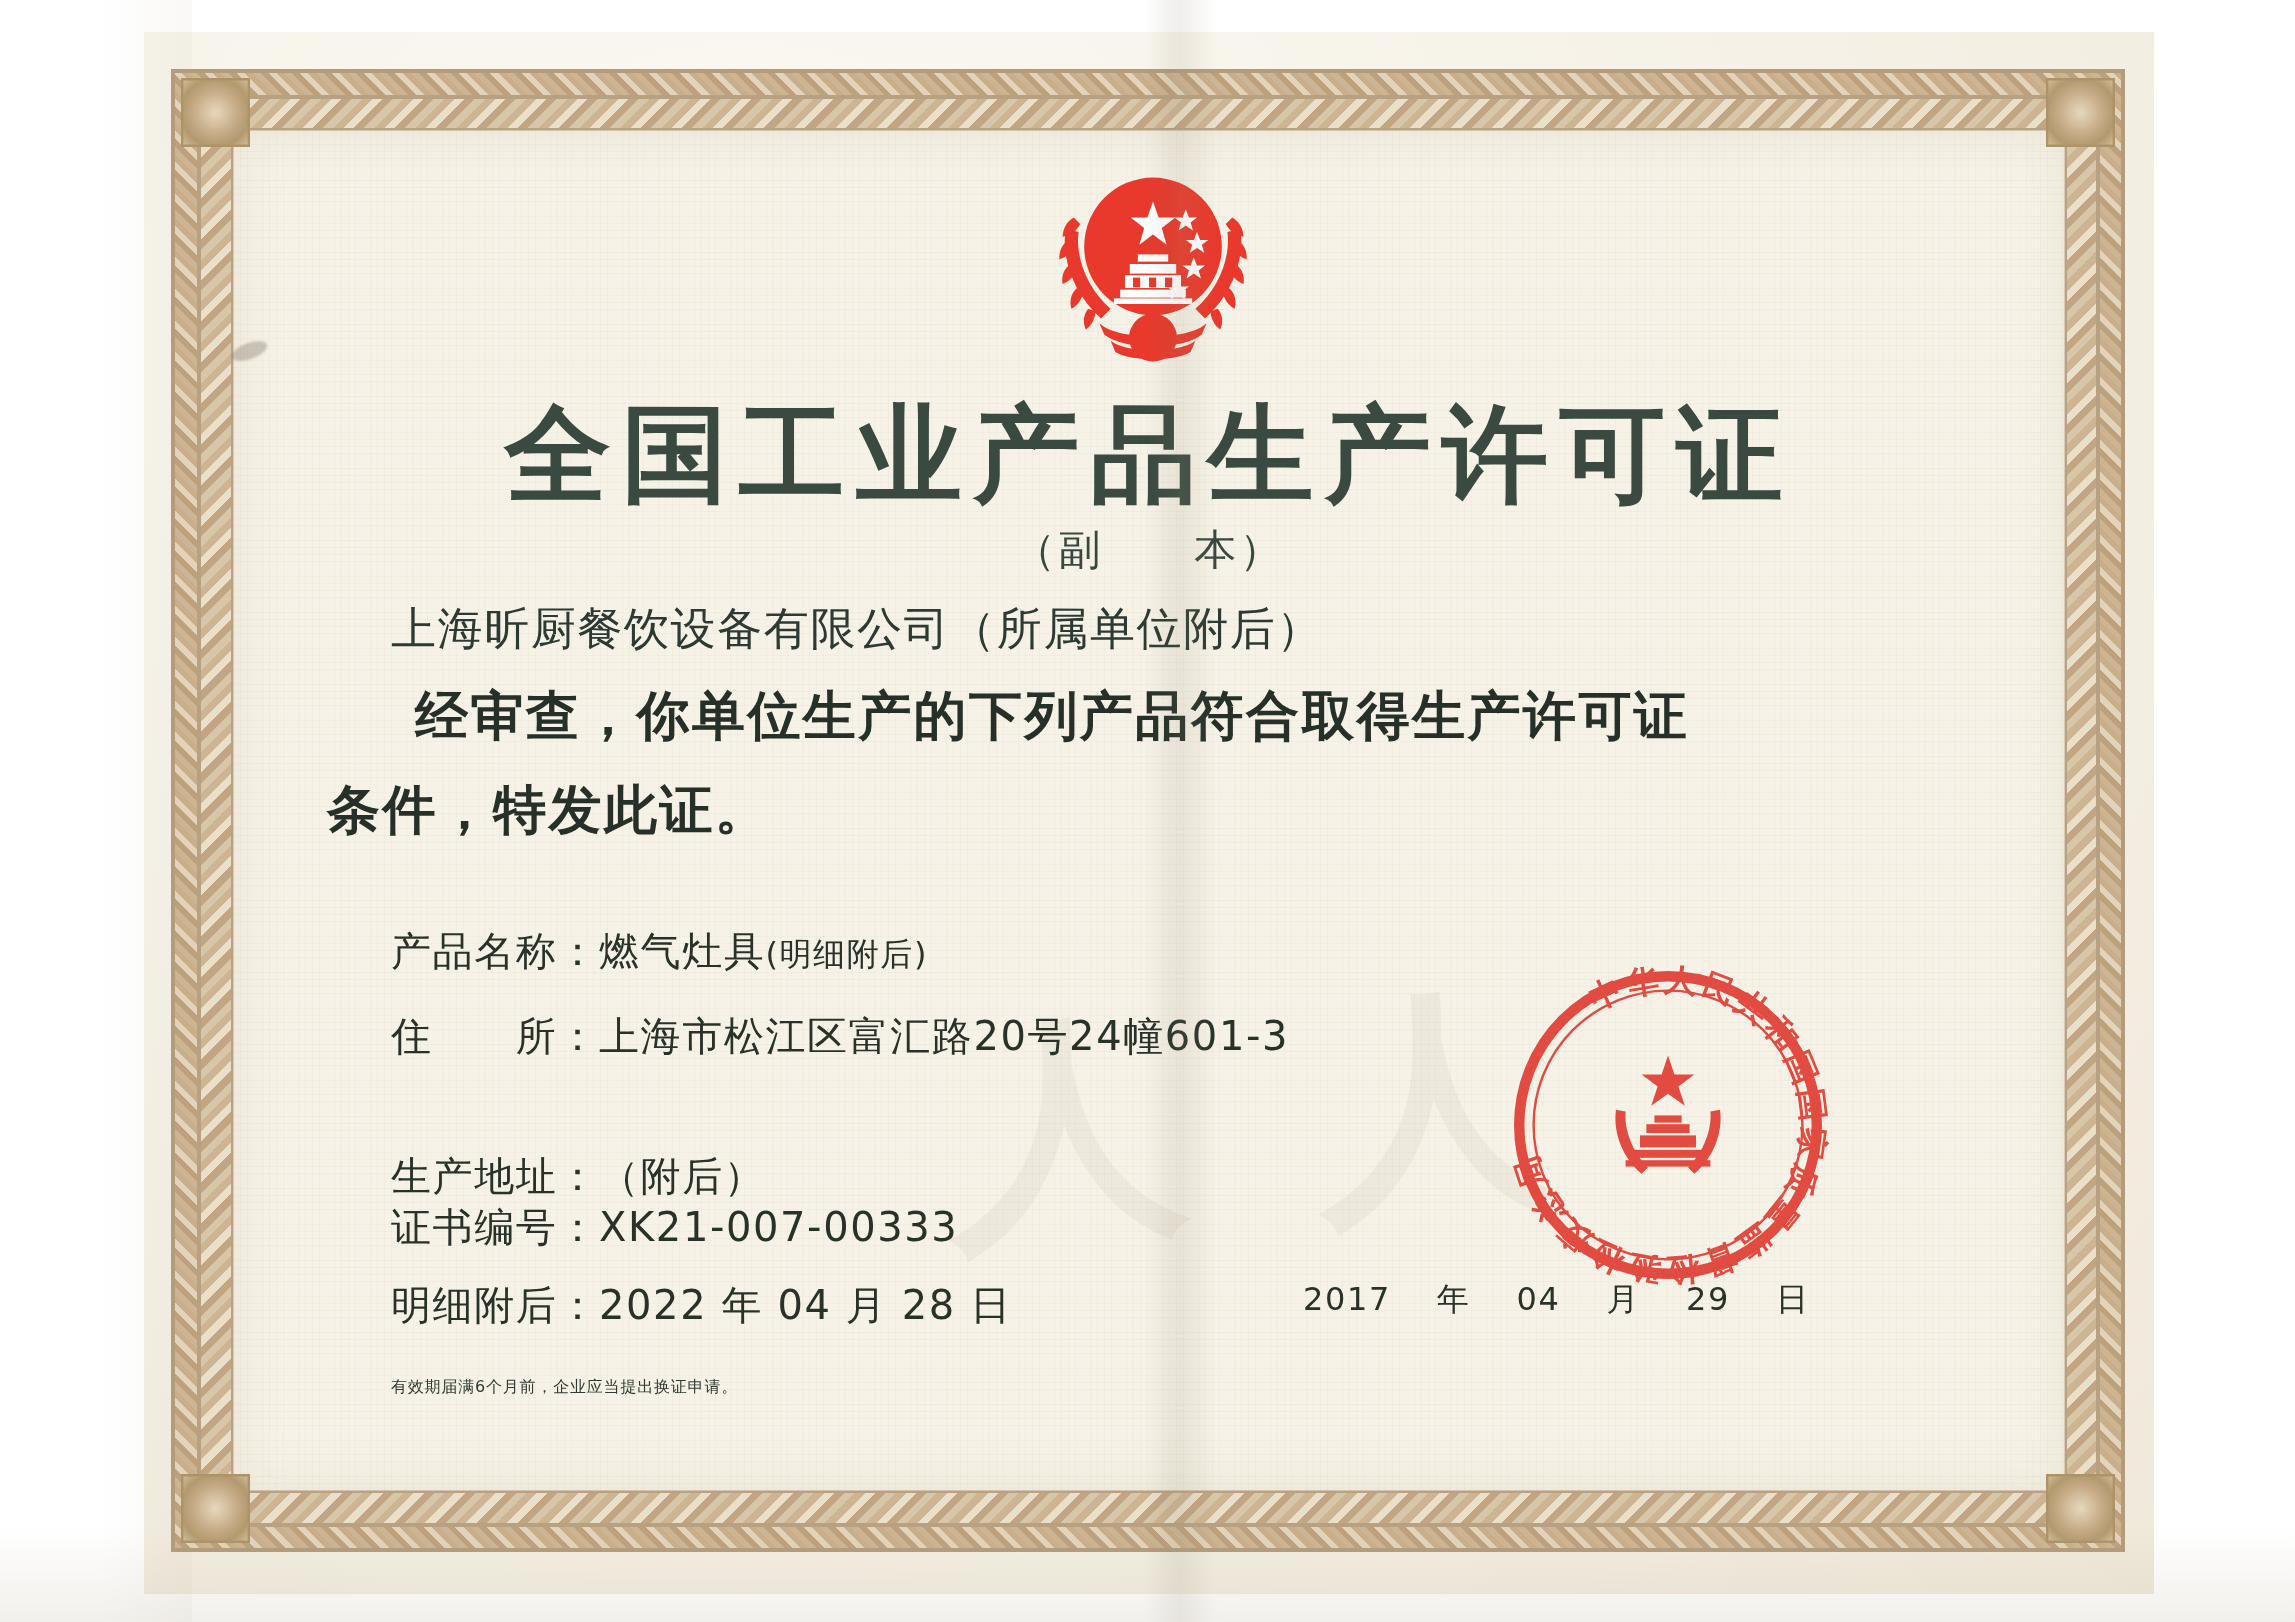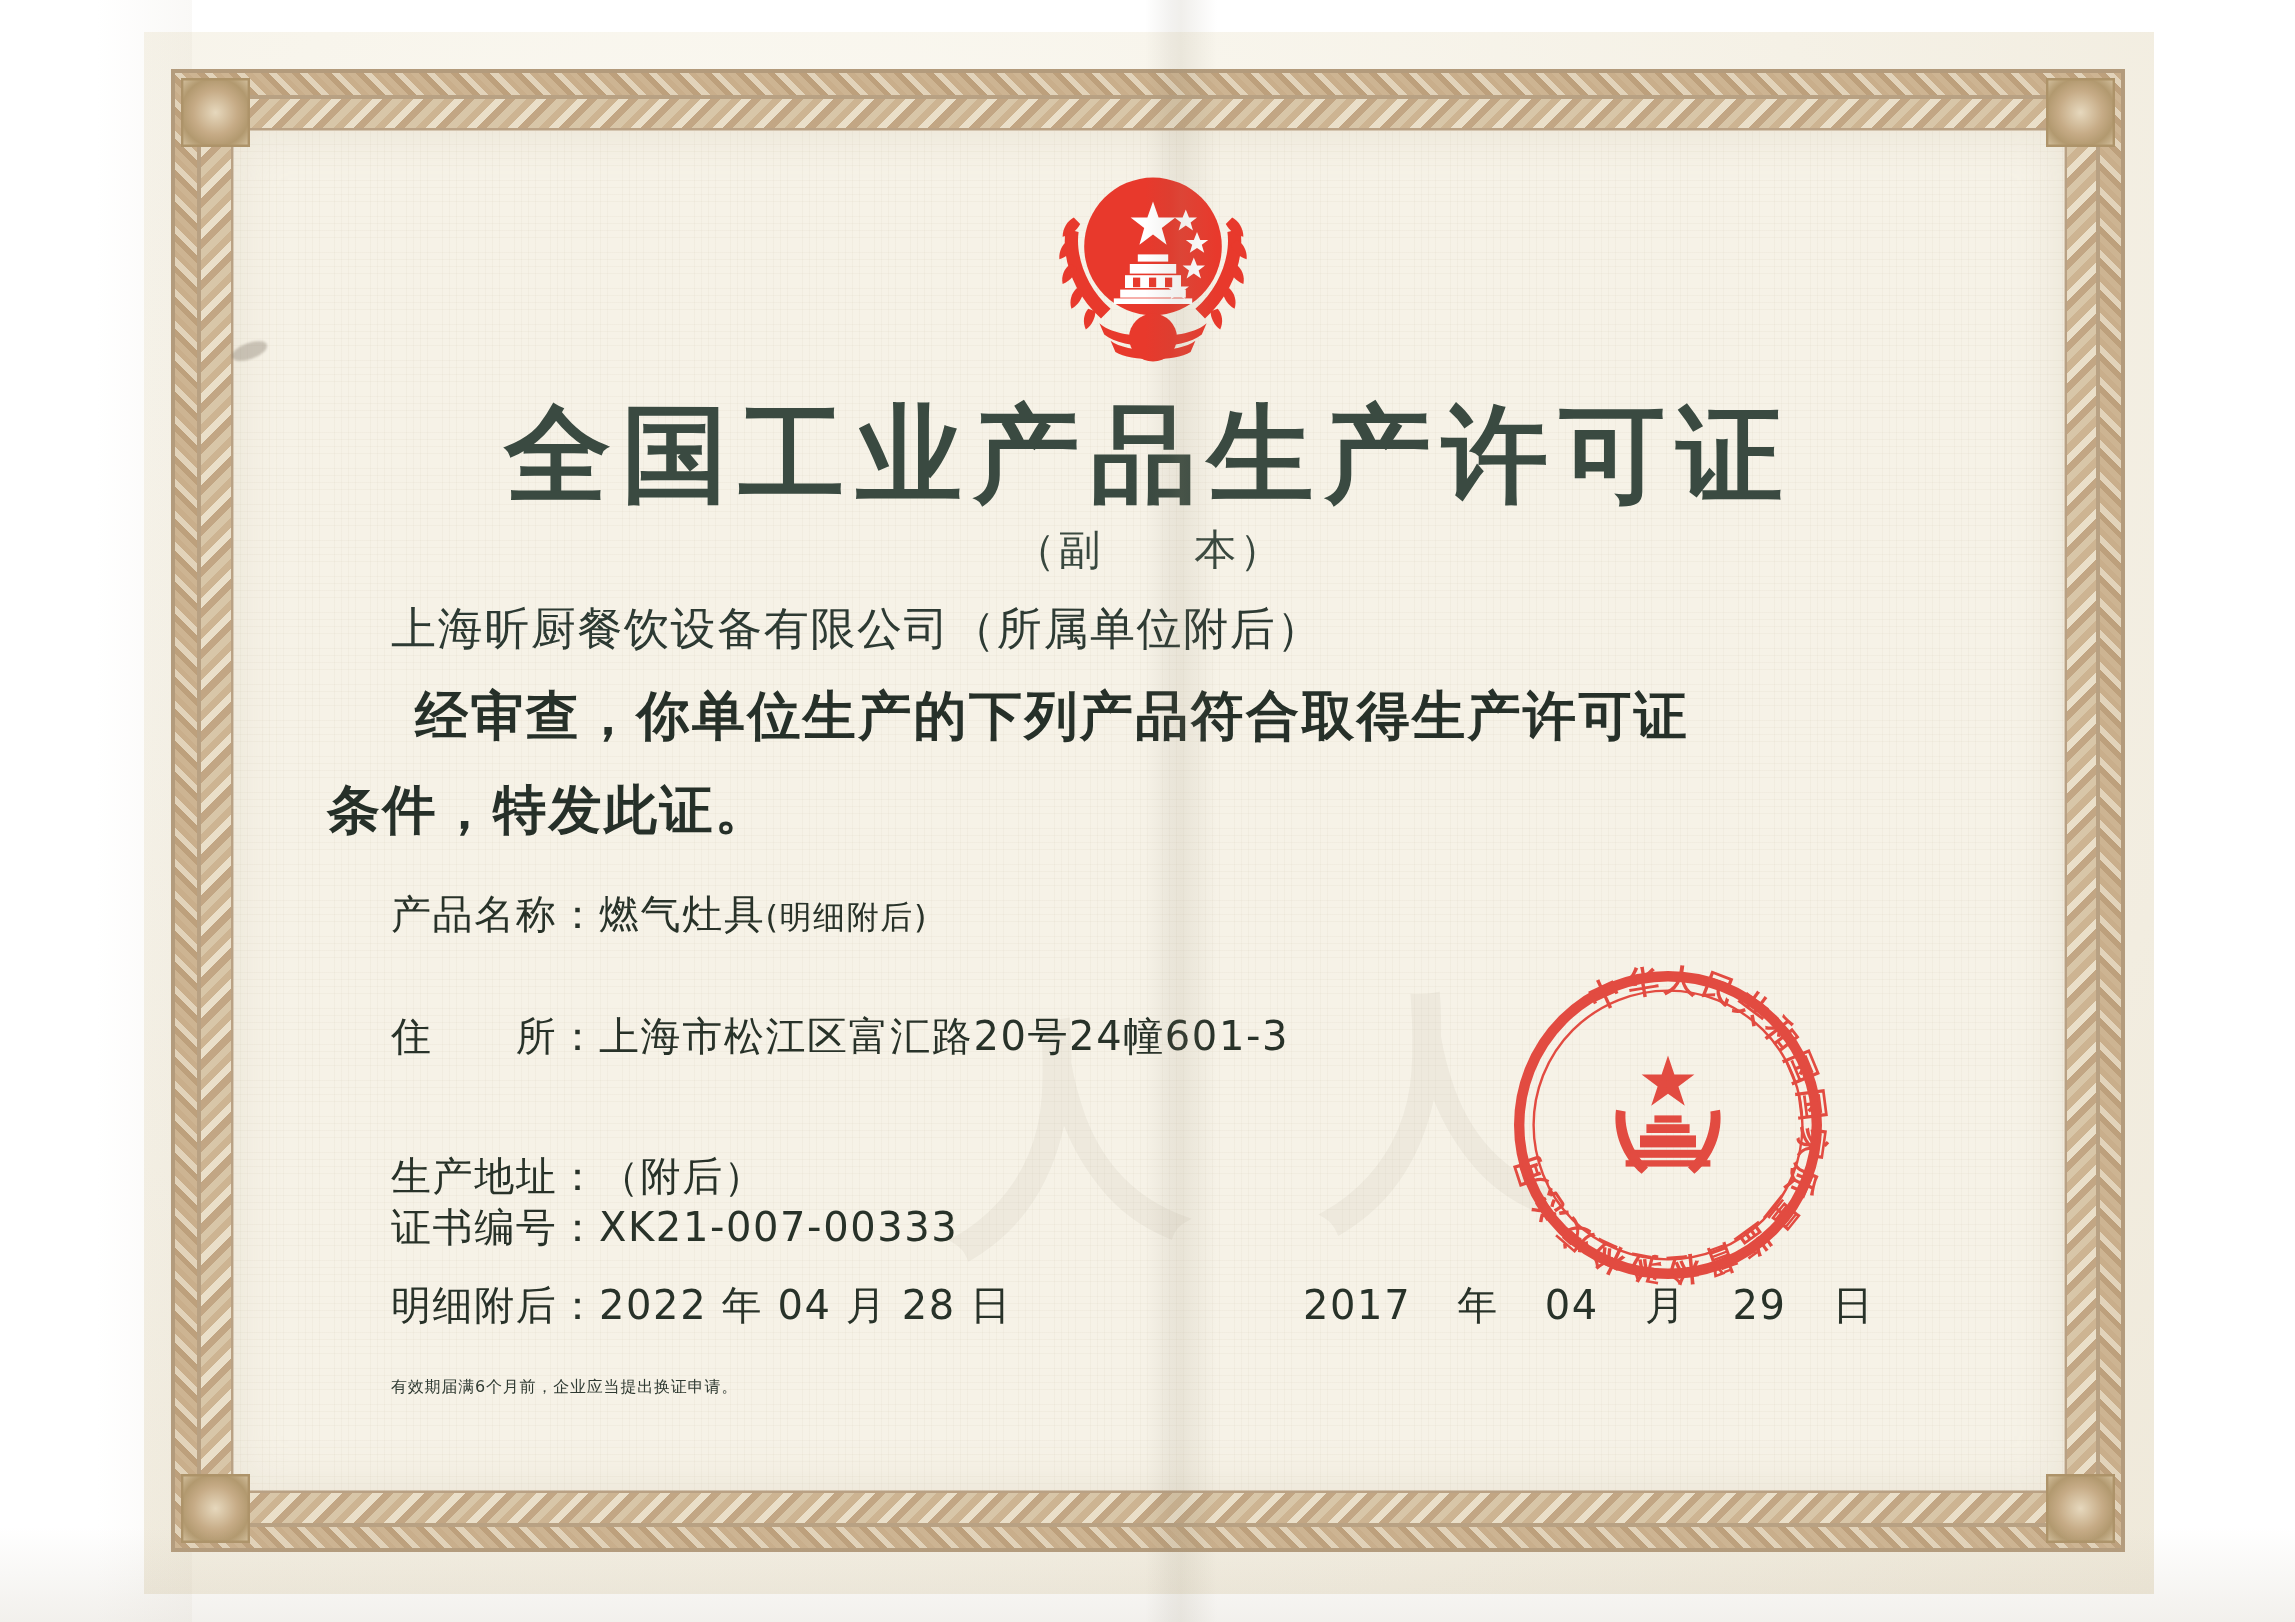--- a/index.html
+++ b/index.html
@@ -207,32 +207,32 @@
     font-family: "DejaVu Sans", "Liberation Sans", sans-serif;
     font-size: 40px;
     color: #283229;
     white-space: nowrap;
     letter-spacing: 1.6px;
   }
   .field .label { letter-spacing: 1.6px; }
   .field .value { }
   .field .small { font-size: 32px; }
 
-  .f-product  { left: 160px; top: 759px; }
+  .f-product  { left: 160px; top: 796px; }
   .f-address  { left: 160px; top: 881px; }
   .f-factory  { left: 160px; top: 1021px; }
   .f-certno   { left: 160px; top: 1072px; }
   .f-valid    { left: 160px; top: 1150px; }
 
   .issue-date {
     position: absolute;
     left: 1072px;
     top: 1150px;
     font-family: "DejaVu Sans", "Liberation Sans", sans-serif;
-    font-size: 40px;
+    font-size: 32px;
     color: #283229;
     white-space: nowrap;
     letter-spacing: 1.6px;
   }
   .issue-date span.gap { display: inline-block; width: 46px; }
 
   .footnote {
     position: absolute;
     left: 160px;
     top: 1249px;

